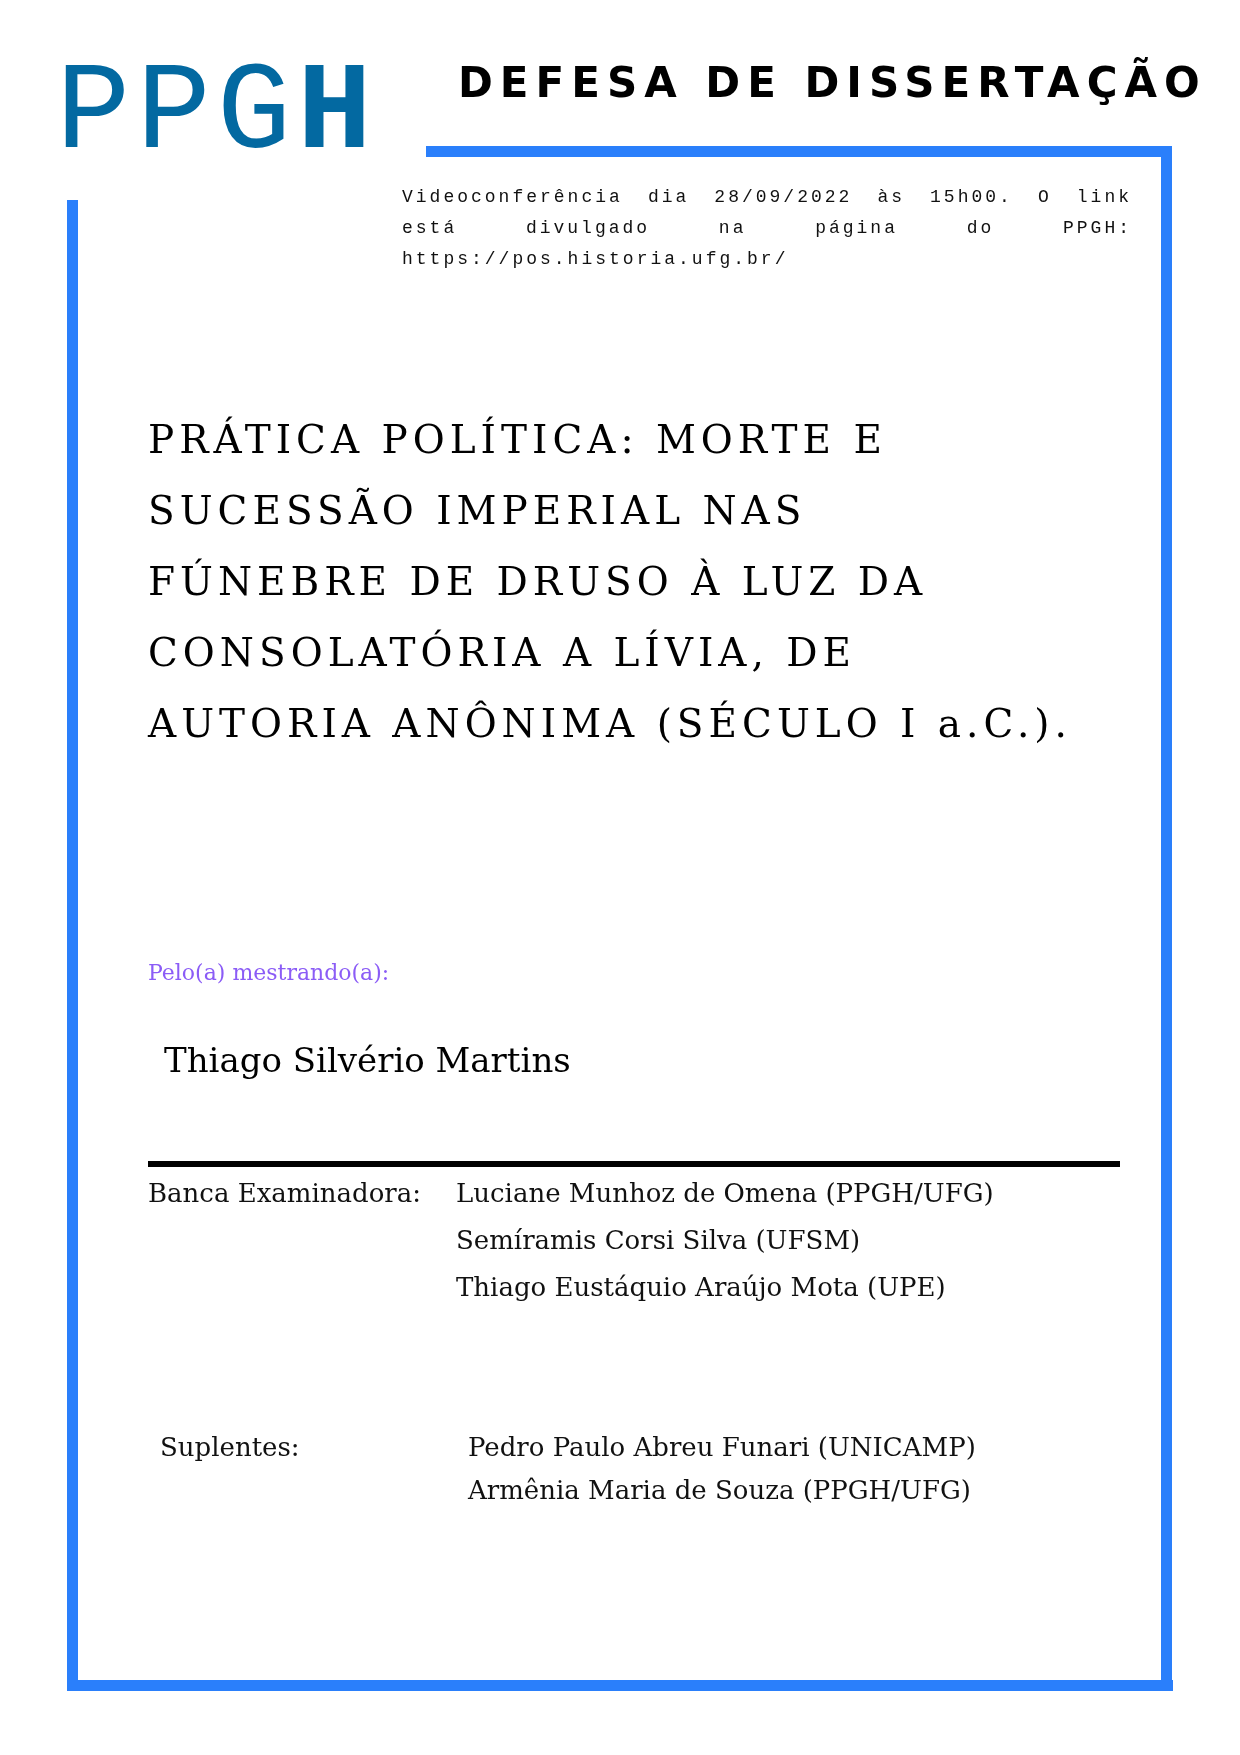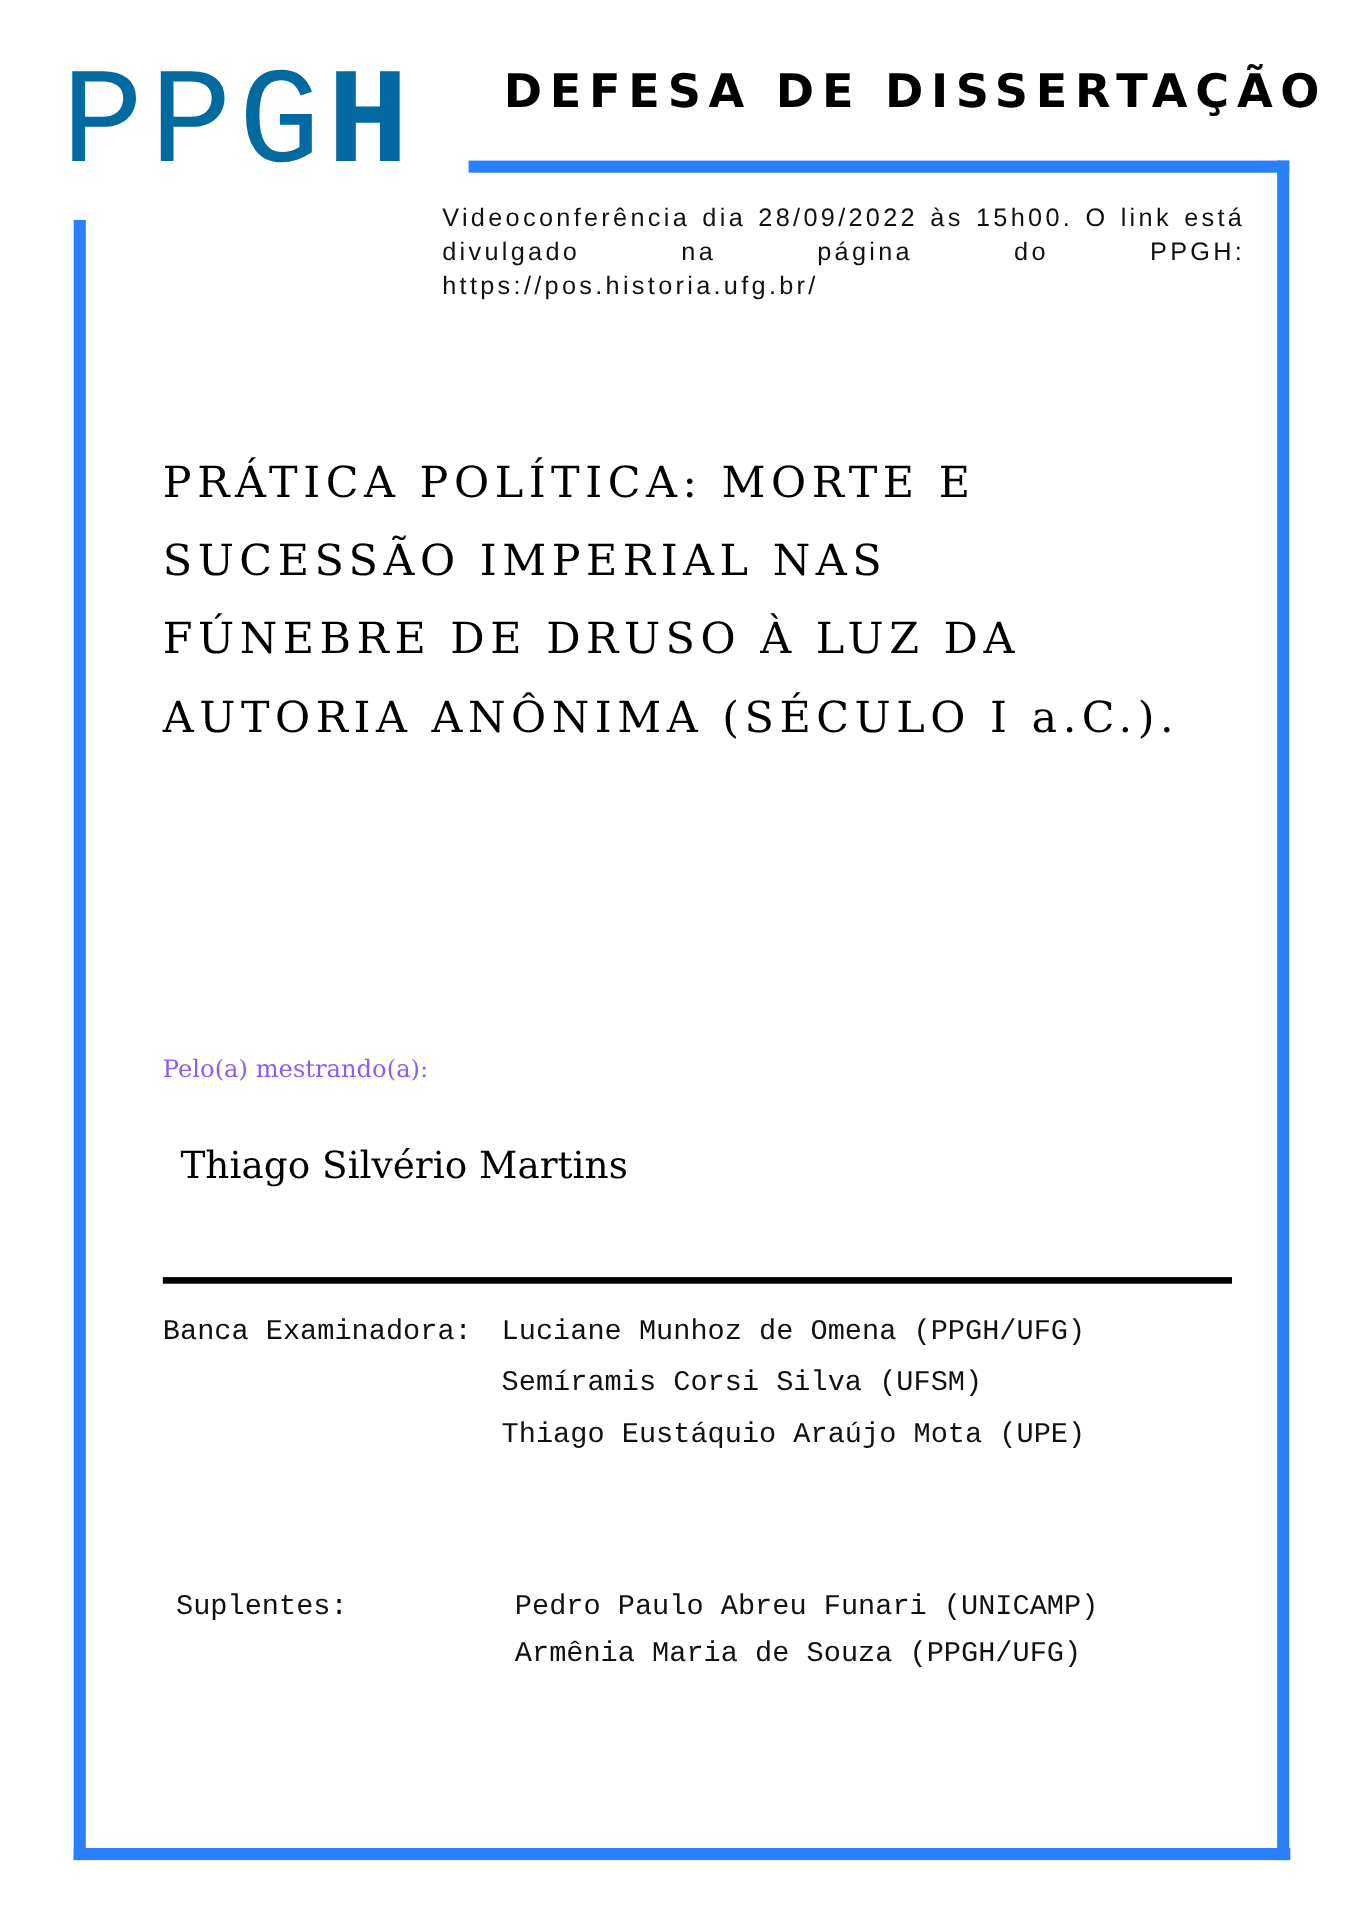--- a/index.html
+++ b/index.html
@@ -4,27 +4,27 @@
   <style>
     html, body { margin: 0; padding: 0; background: #ffffff; }
     body { width: 1240px; height: 1755px; position: relative; overflow: hidden; color: #111; }
     .frame-left { position: absolute; left: 67px; top: 200px; width: 11px; height: 1491px; background: #2a7ffb; }
     .frame-bottom { position: absolute; left: 67px; top: 1680px; width: 1106px; height: 11px; background: #2a7ffb; }
     .frame-right { position: absolute; left: 1161px; top: 146px; width: 11px; height: 1545px; background: #2a7ffb; }
     .frame-top { position: absolute; left: 426px; top: 146px; width: 746px; height: 11px; background: #2a7ffb; }
     .logo { position: absolute; left: 56px; top: 52px; font-family: Liberation Mono, monospace; font-size: 124px; font-weight: 300; letter-spacing: 6px; line-height: 1; color: #0369a1; }
     .logo .h { font-weight: 700; }
     .heading { position: absolute; left: 458px; top: 58px; font-family: "DejaVu Sans", sans-serif; font-weight: 700; font-size: 42px; letter-spacing: 7px; color: #000; white-space: nowrap; }
-    .info { position: absolute; left: 402px; top: 182px; width: 730px; font-family: Liberation Sans, sans-serif; font-size: 23px; line-height: 31px; letter-spacing: 3px; text-align: justify; color: #111; }
+    .info { position: absolute; left: 402px; top: 182px; width: 730px; font-family: Liberation Mono, monospace; font-size: 18px; line-height: 31px; letter-spacing: 3px; text-align: justify; color: #111; }
     .title { position: absolute; left: 148px; top: 404px; width: 1000px; font-family: "DejaVu Serif", serif; font-size: 39px; line-height: 71px; letter-spacing: 5px; color: #000; }
     .by-label { position: absolute; left: 148px; top: 960px; font-family: "DejaVu Serif", serif; font-size: 22px; color: #8b5cf6; }
     .student { position: absolute; left: 148px; top: 1040px; font-family: "DejaVu Serif", serif; font-size: 34px; color: #000; margin-left: 16px; }
     .rule { position: absolute; left: 148px; top: 1161px; width: 972px; height: 6px; background: #000; }
     .committee { position: absolute; left: 148px; top: 1178px; font-family: "DejaVu Serif", serif; font-size: 26px; color: #111; }
-    .row { display: flex; height: 47px; align-items: flex-end; font-family: Liberation Mono, monospace; }
+    .row { display: flex; height: 47px; align-items: flex-start; }
     .label-col { width: 308px; }
     .subs { position: absolute; left: 148px; top: 1432px; font-family: "DejaVu Serif", serif; font-size: 26px; color: #111; }
     .subs .row { height: 43px; margin-left: 12px; }
   </style>
 </head>
 <body>
 
 <div class="frame-top"></div>
 <div class="frame-right"></div>
 <div class="frame-left"></div>
@@ -33,20 +33,21 @@
 <div class="logo"><span>PPG</span><span class="h">H</span></div>
 
 <div class="heading">DEFESA DE DISSERTAÇÃO</div>
 
 <div class="info">Videoconferência dia 28/09/2022 às 15h00. O link está divulgado na página do PPGH: https://pos.historia.ufg.br/</div>
 
 <div class="title">
   <div>PRÁTICA POLÍTICA: MORTE E</div>
   <div>SUCESSÃO IMPERIAL NAS</div>
   <div>FÚNEBRE DE DRUSO À LUZ DA</div>
+  <div>CONSOLATÓRIA A LÍVIA, DE</div>
   <div>AUTORIA ANÔNIMA (SÉCULO I a.C.).</div>
 </div>
 
 <div class="by-label">Pelo(a) mestrando(a):</div>
 <div class="student">Thiago Silvério Martins</div>
 
 <div class="rule"></div>
 
 <div class="committee">
   <div class="row">

